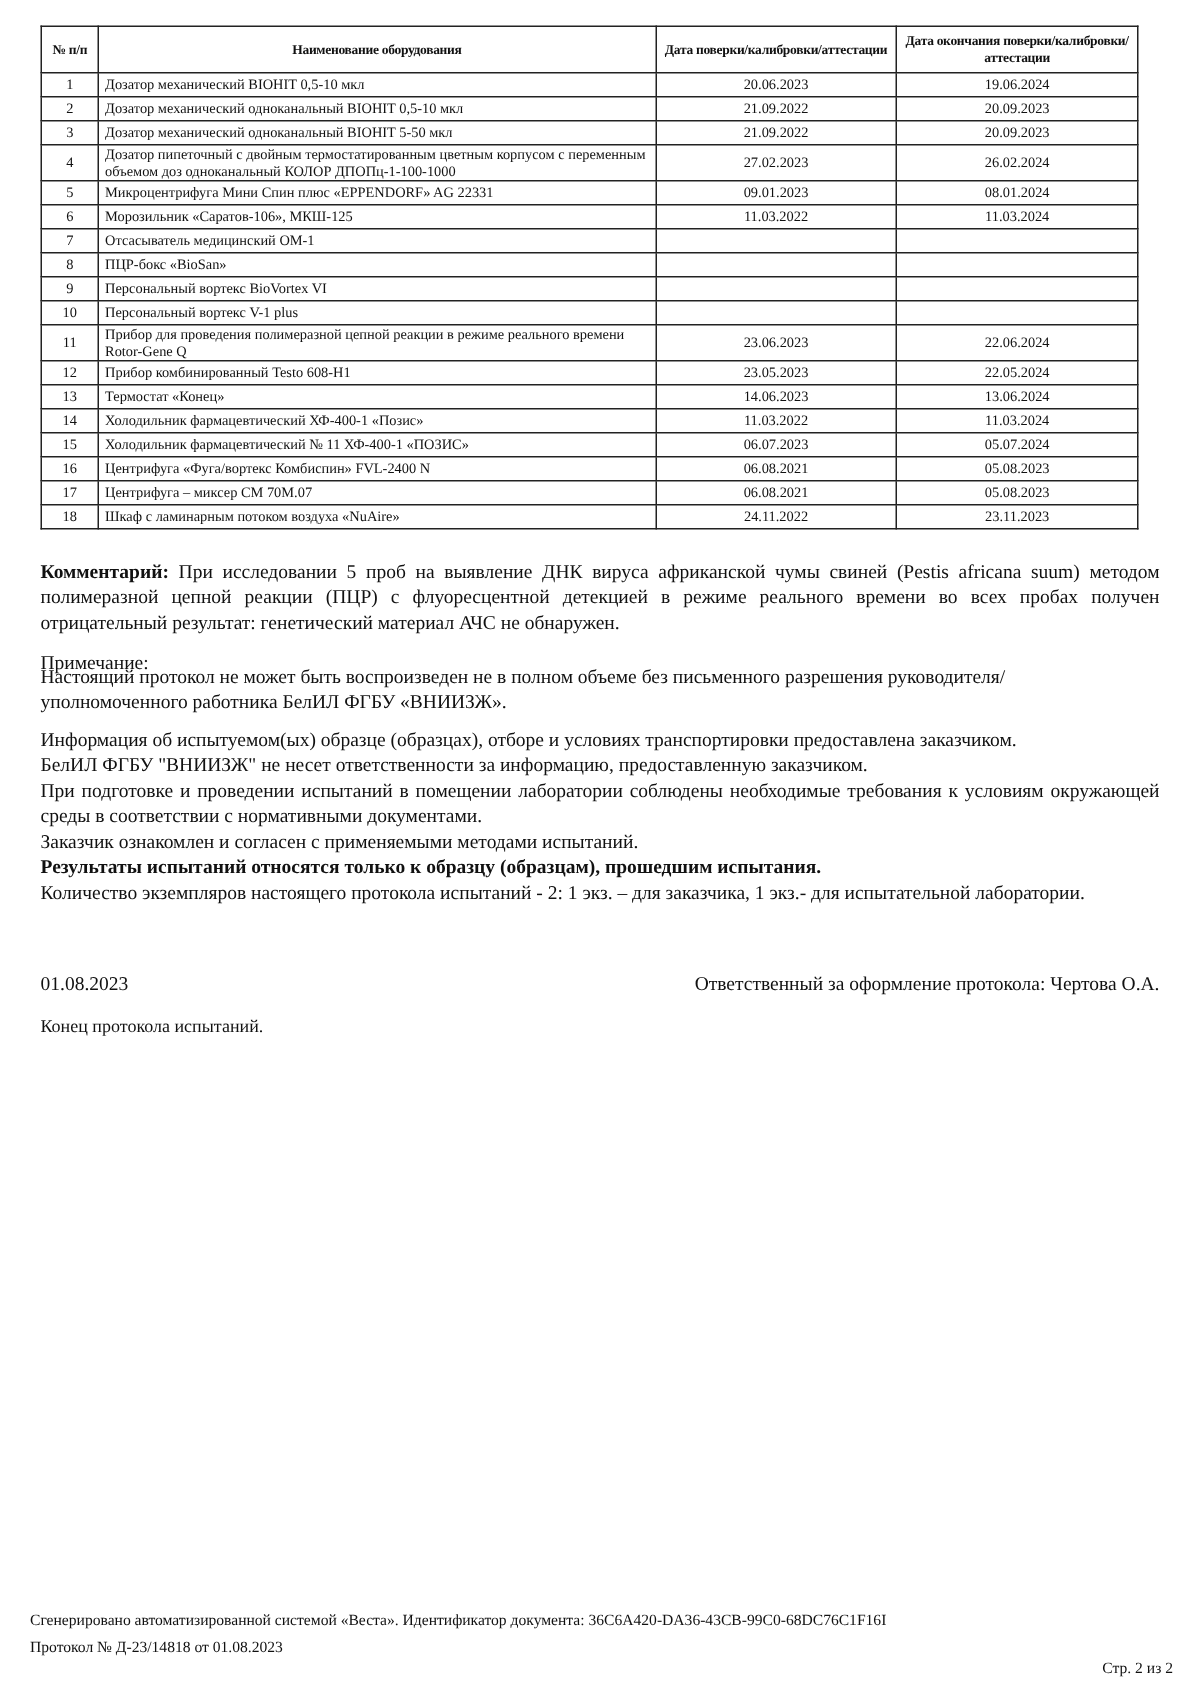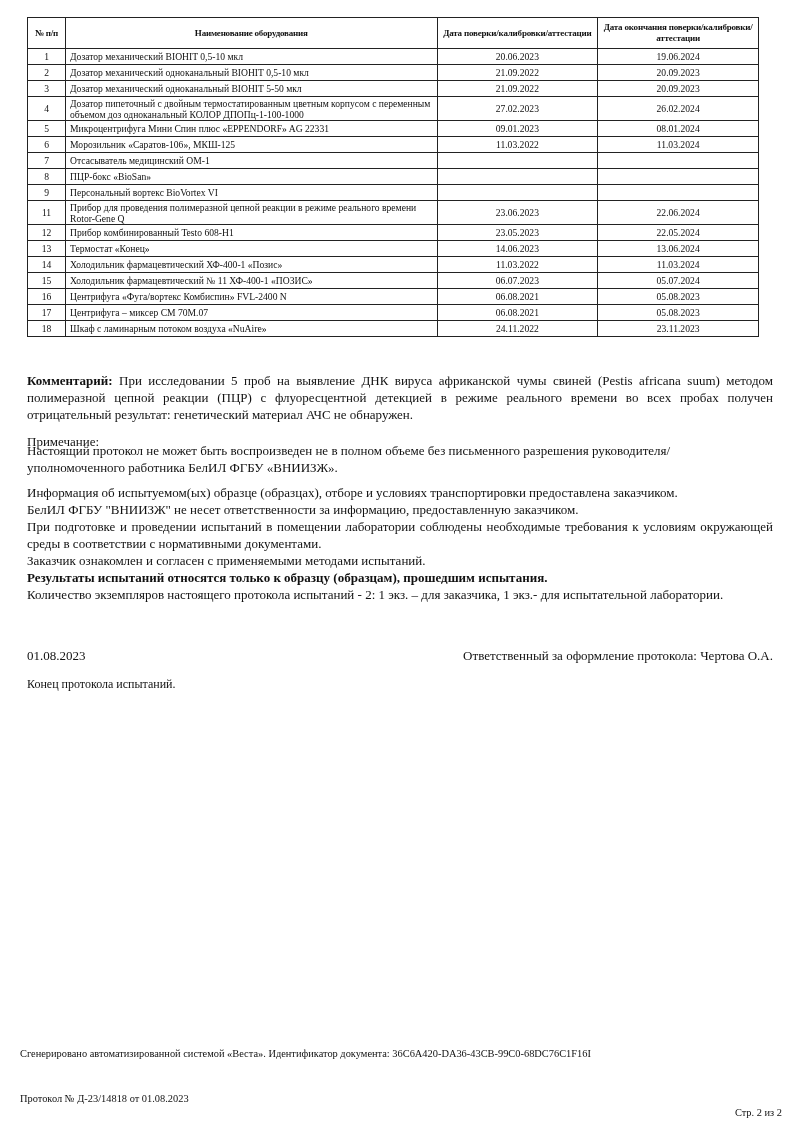--- a/index.html
+++ b/index.html
@@ -80,20 +80,26 @@
         <td>ПЦР-бокс «BioSan»</td>
         <td class="date"></td>
         <td class="date"></td>
       </tr>
       <tr>
         <td class="num">9</td>
         <td>Персональный вортекс BioVortex VI</td>
         <td class="date"></td>
         <td class="date"></td>
       </tr>
+      <tr>
+        <td class="num">10</td>
+        <td>Персональный вортекс V-1 plus</td>
+        <td class="date"></td>
+        <td class="date"></td>
+      </tr>
       <tr class="tall">
         <td class="num">11</td>
         <td>Прибор для проведения полимеразной цепной реакции в режиме реального времени Rotor-Gene Q</td>
         <td class="date">23.06.2023</td>
         <td class="date">22.06.2024</td>
       </tr>
       <tr>
         <td class="num">12</td>
         <td>Прибор комбинированный Testo 608-H1</td>
         <td class="date">23.05.2023</td>
@@ -147,14 +153,14 @@
 <div class="para justify" style="top:518px;">При подготовке и проведении испытаний в помещении лаборатории соблюдены необходимые требования к условиям окружающей среды в соответствии с нормативными документами.</div>
 <div class="para" style="top:552px;">Заказчик ознакомлен и согласен с применяемыми методами испытаний.</div>
 <div class="para bold" style="top:569px;">Результаты испытаний относятся только к образцу (образцам), прошедшим испытания.</div>
 <div class="para justify" style="top:586px;">Количество экземпляров настоящего протокола испытаний - 2: 1 экз. – для заказчика, 1 экз.- для испытательной лаборатории.</div>
 
 <div class="para" style="top:647px;">01.08.2023</div>
 <div class="para" style="top:647px; text-align:right;">Ответственный за оформление протокола: Чертова О.А.</div>
 <div class="para" style="top:676px; font-size:12px;">Конец протокола испытаний.</div>
 
 <div class="footer" style="top:1092px;">Протокол № Д-23/14818 от 01.08.2023</div>
-<div class="footer" style="top:1047px;">Сгенерировано автоматизированной системой «Веста». Идентификатор документа: 36C6A420-DA36-43CB-99C0-68DC76C1F16I</div>
+<div class="footer" style="top:1074px;">Сгенерировано автоматизированной системой «Веста». Идентификатор документа: 36C6A420-DA36-43CB-99C0-68DC76C1F16I</div>
 <div class="footer" style="top:1106px; left:auto; right:18px;">Стр. 2 из 2</div>
 
 </body></html>

